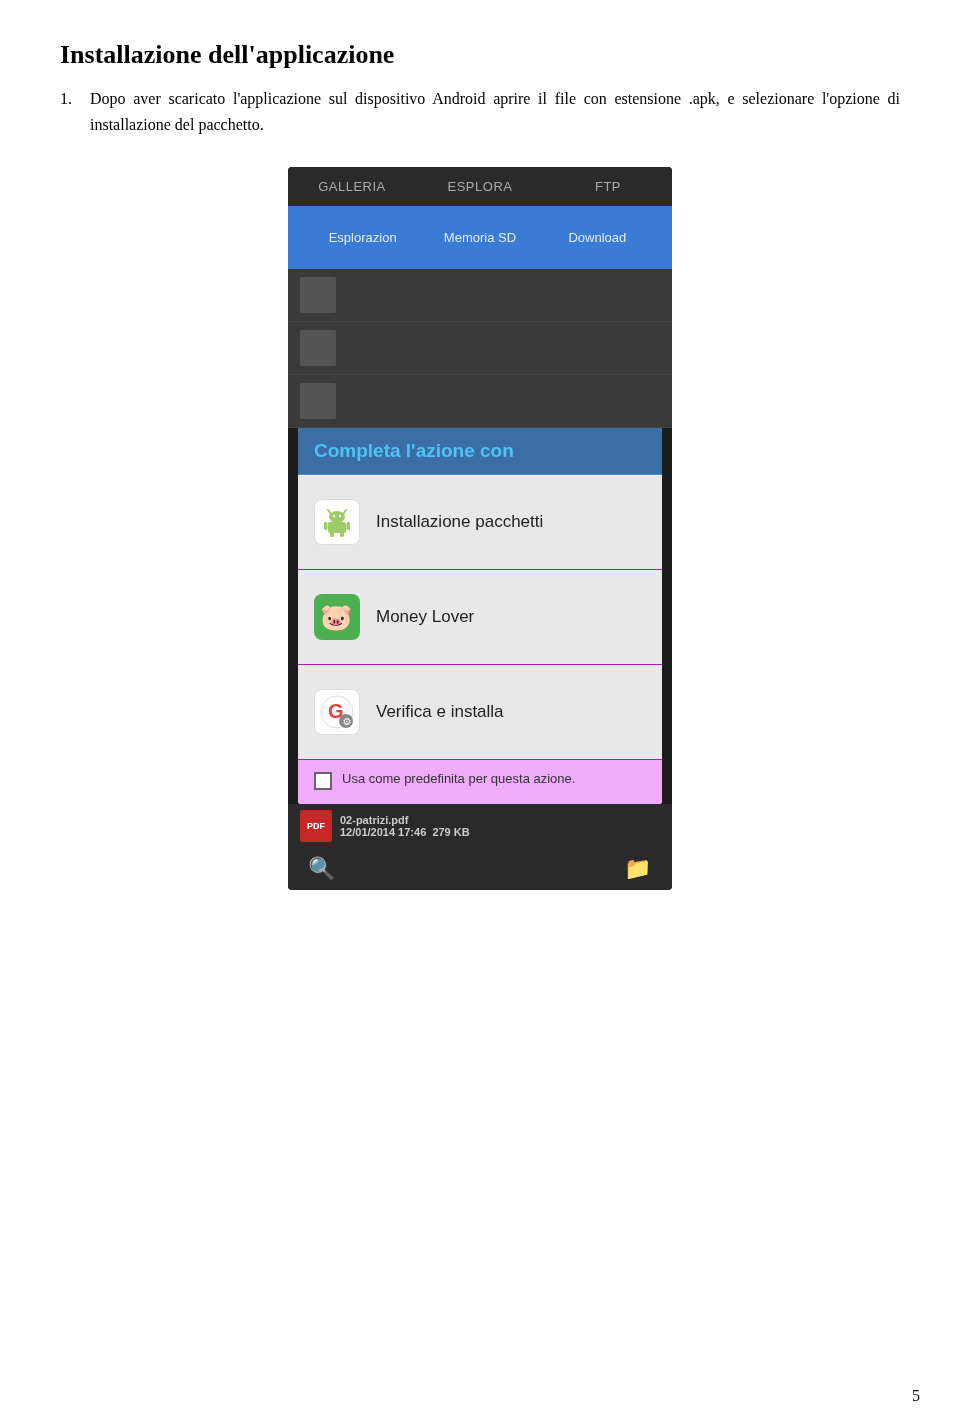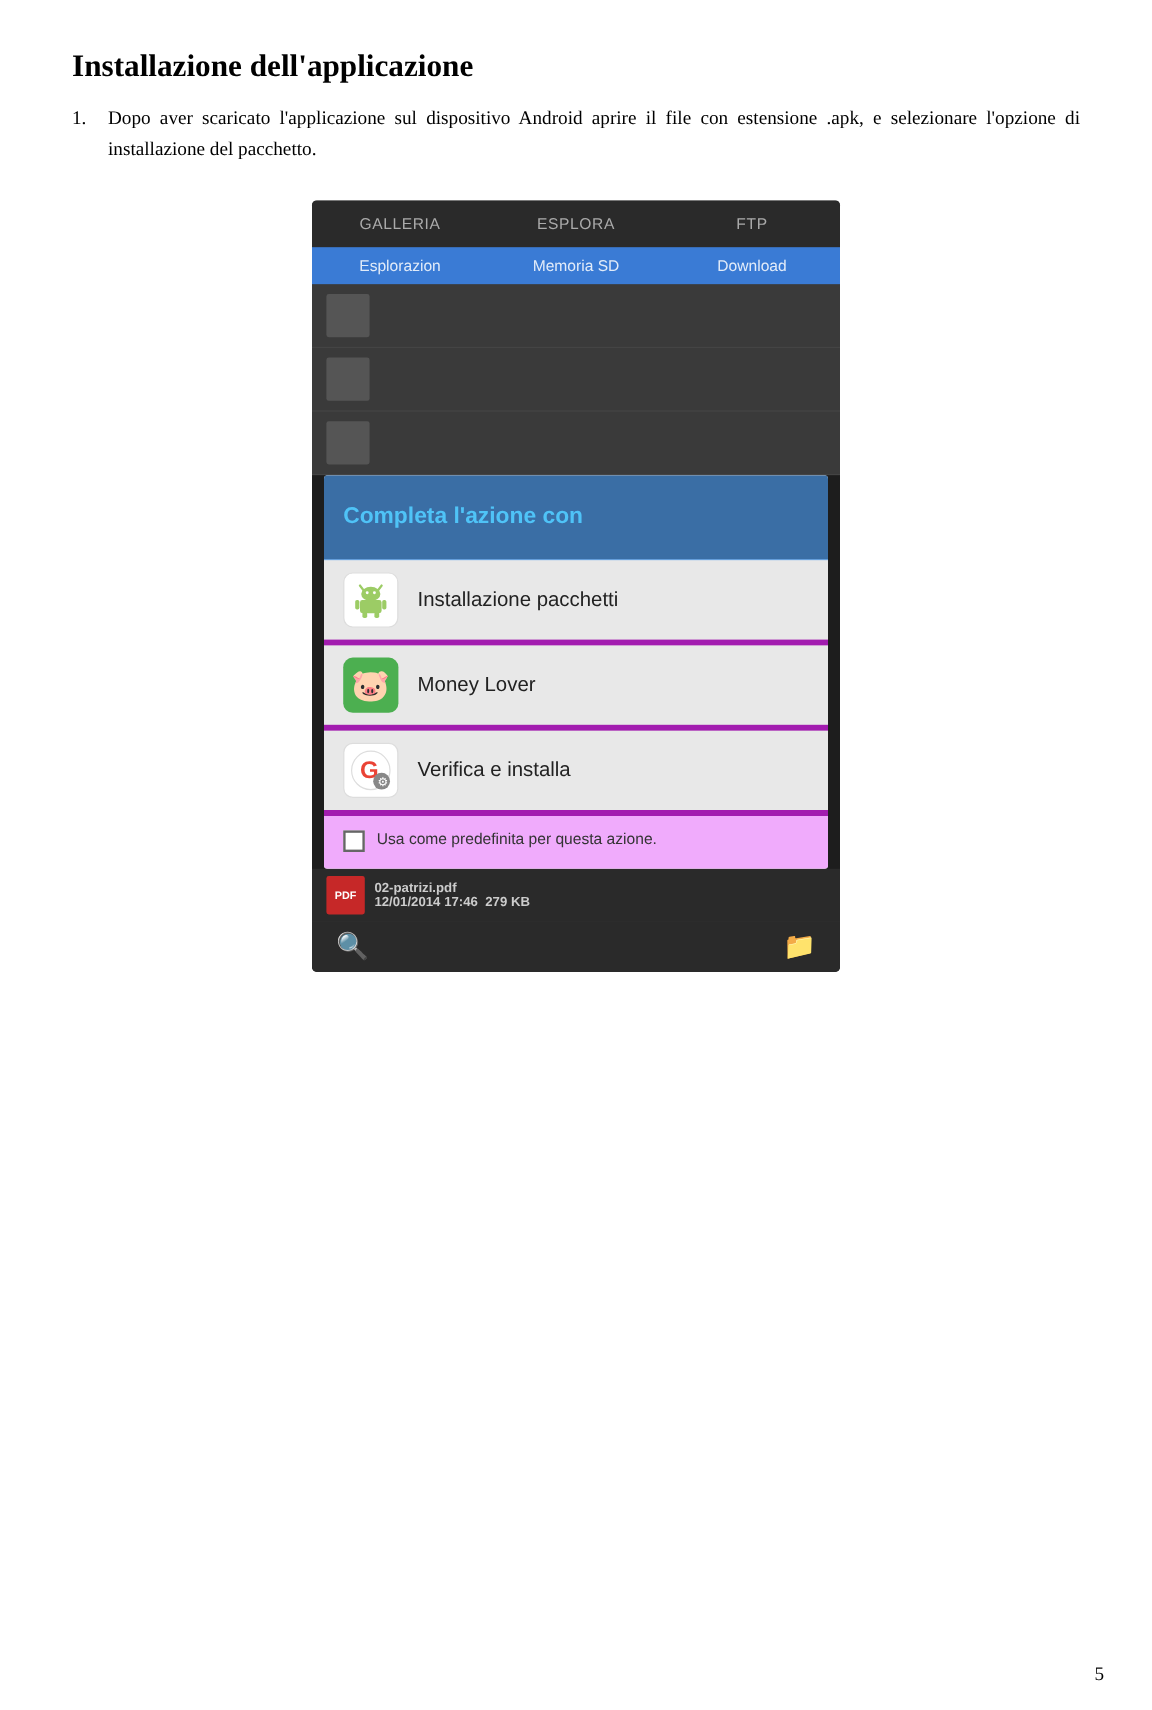--- a/index.html
+++ b/index.html
@@ -39,21 +39,21 @@
     }
 
     
     .screenshot-container {
       display: flex;
       justify-content: center;
       margin: 20px 0 40px 0;
     }
 
     .android-screen {
-      width: 440px;
+      width: 384px;
       background: #3a3a3a;
       border-radius: 4px;
       overflow: hidden;
       position: relative;
     }
 
     
     .tab-bar {
       display: flex;
       background: #2a2a2a;
@@ -67,21 +67,21 @@
       font-size: 13px;
       color: #aaa;
       padding: 4px 0;
       letter-spacing: 0.5px;
     }
 
     
     .sub-tab-bar {
       display: flex;
       background: #3a7bd5;
-      padding: 0;
+      padding: 16px;
     }
 
     .sub-tab-item {
       flex: 1;
       text-align: center;
       font-family: Arial, sans-serif;
       font-size: 13px;
       color: rgba(255,255,255,0.85);
       padding: 8px 0;
     }
@@ -115,43 +115,43 @@
 
     .modal-dialog {
       background: #f5f5f5;
       margin: 0 10px;
       border-radius: 3px;
       overflow: hidden;
     }
 
     .modal-header {
       background: #3a6ea5;
-      padding: 24px 16px;
+      padding: 12px 16px;
     }
 
     .modal-title {
       color: #4fc3f7;
       font-family: Arial, sans-serif;
       font-size: 19px;
       font-weight: bold;
     }
 
     .modal-divider {
       height: 1px;
       background: #4a90d9;
       margin: 0;
     }
 
     
     .app-option-row {
       display: flex;
       align-items: center;
-      padding: 10px 16px;
+      padding: 24px 16px;
       background: #e8e8e8;
-      border-bottom: 5px solid #a21caf;
+      border-bottom: 1px solid #a21caf;
       cursor: pointer;
     }
 
     .app-option-row:last-of-type {
       border-bottom: none;
     }
 
     .app-icon {
       width: 46px;
       height: 46px;

